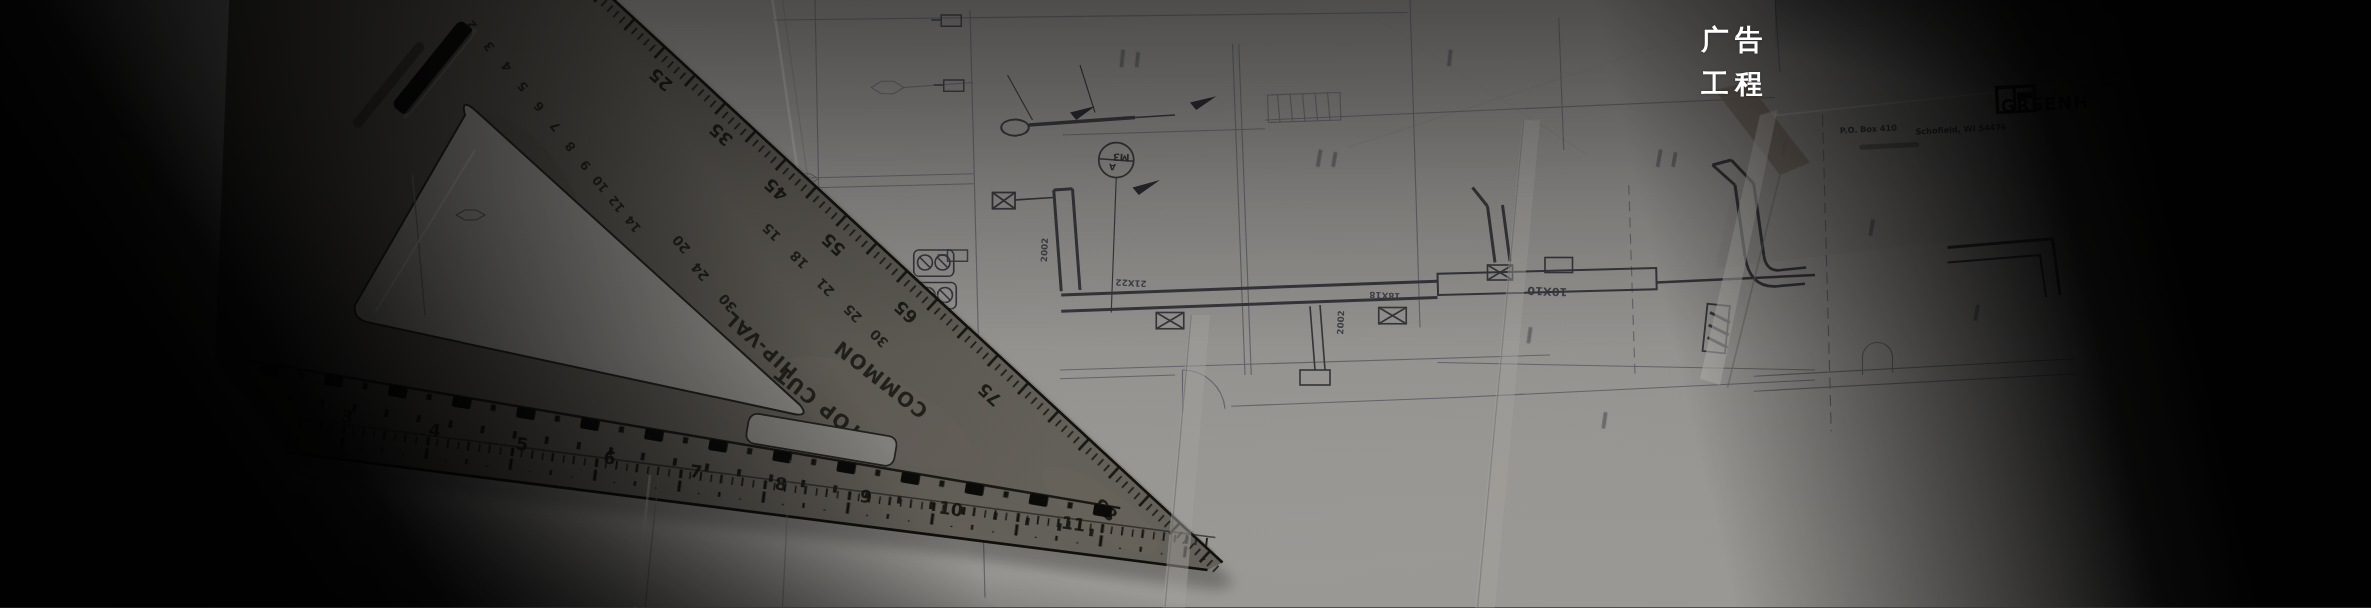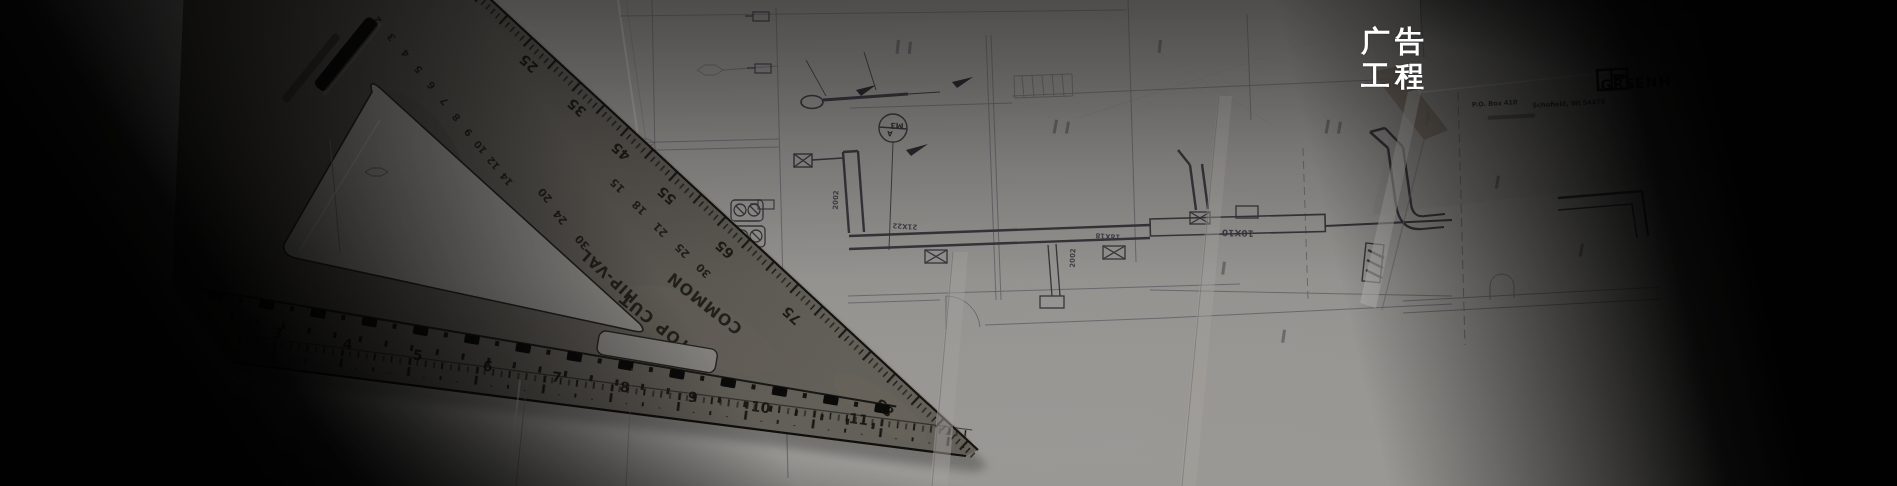--- a/index.html
+++ b/index.html
@@ -8,22 +8,22 @@
   .scene{position:absolute;left:0;top:0;}
   .ov{position:absolute;left:0;top:0;width:1897px;height:486px;pointer-events:none;}
   .v-left{background:linear-gradient(56deg,#000 12%,rgba(0,0,0,0.97) 16%,rgba(0,0,0,0) 36%);}
   .v-right{background:linear-gradient(257deg,#000 10%,rgba(0,0,0,0.95) 14%,rgba(0,0,0,0) 31%);}
   .v-top{background:linear-gradient(180deg,rgba(0,0,0,0.40),rgba(0,0,0,0.14) 32%,rgba(0,0,0,0) 58%);}
   .v-corner-tr{left:1420px;width:477px;height:130px;
     background:linear-gradient(192deg,rgba(0,0,0,0.82),rgba(0,0,0,0) 62%);}
   .v-bottom{top:auto;bottom:0;width:1050px;height:130px;
     background:linear-gradient(10deg,rgba(0,0,0,0.65) 6%,rgba(0,0,0,0) 55%);}
   .shade{background:rgba(5,5,6,0.10);}
-  .banner-title{position:absolute;left:1361px;top:24px;color:#ffffff;
-    font-weight:700;font-size:29px;line-height:35px;letter-spacing:5px;
+  .banner-title{position:absolute;left:1361px;top:14px;color:#ffffff;
+    font-weight:700;font-size:22px;line-height:35px;letter-spacing:5px;
     font-family:sans-serif;text-shadow:0 0 2px rgba(0,0,0,0.35);}
   .banner-title span{display:block;}
   svg text{fill:#191814;}
   .sq-num{font-size:14px;fill:#15140f;opacity:0.88;font-weight:700;}
   .sq-num-sm{font-size:10px;fill:#15140f;opacity:0.8;font-weight:700;}
   .sq-num-md{font-size:11px;fill:#15140f;opacity:0.82;font-weight:700;}
   .sq-label{font-size:15px;fill:#191812;opacity:0.85;font-weight:700;letter-spacing:1px;}
   .bp-label{font-size:7px;fill:#3c3c44;font-weight:700;opacity:0.9;}
   .tb-small{font-size:6.5px;fill:#3a3a3a;font-weight:700;}
   .tb-co{font-size:14px;fill:#141414;font-weight:700;letter-spacing:1px;}

